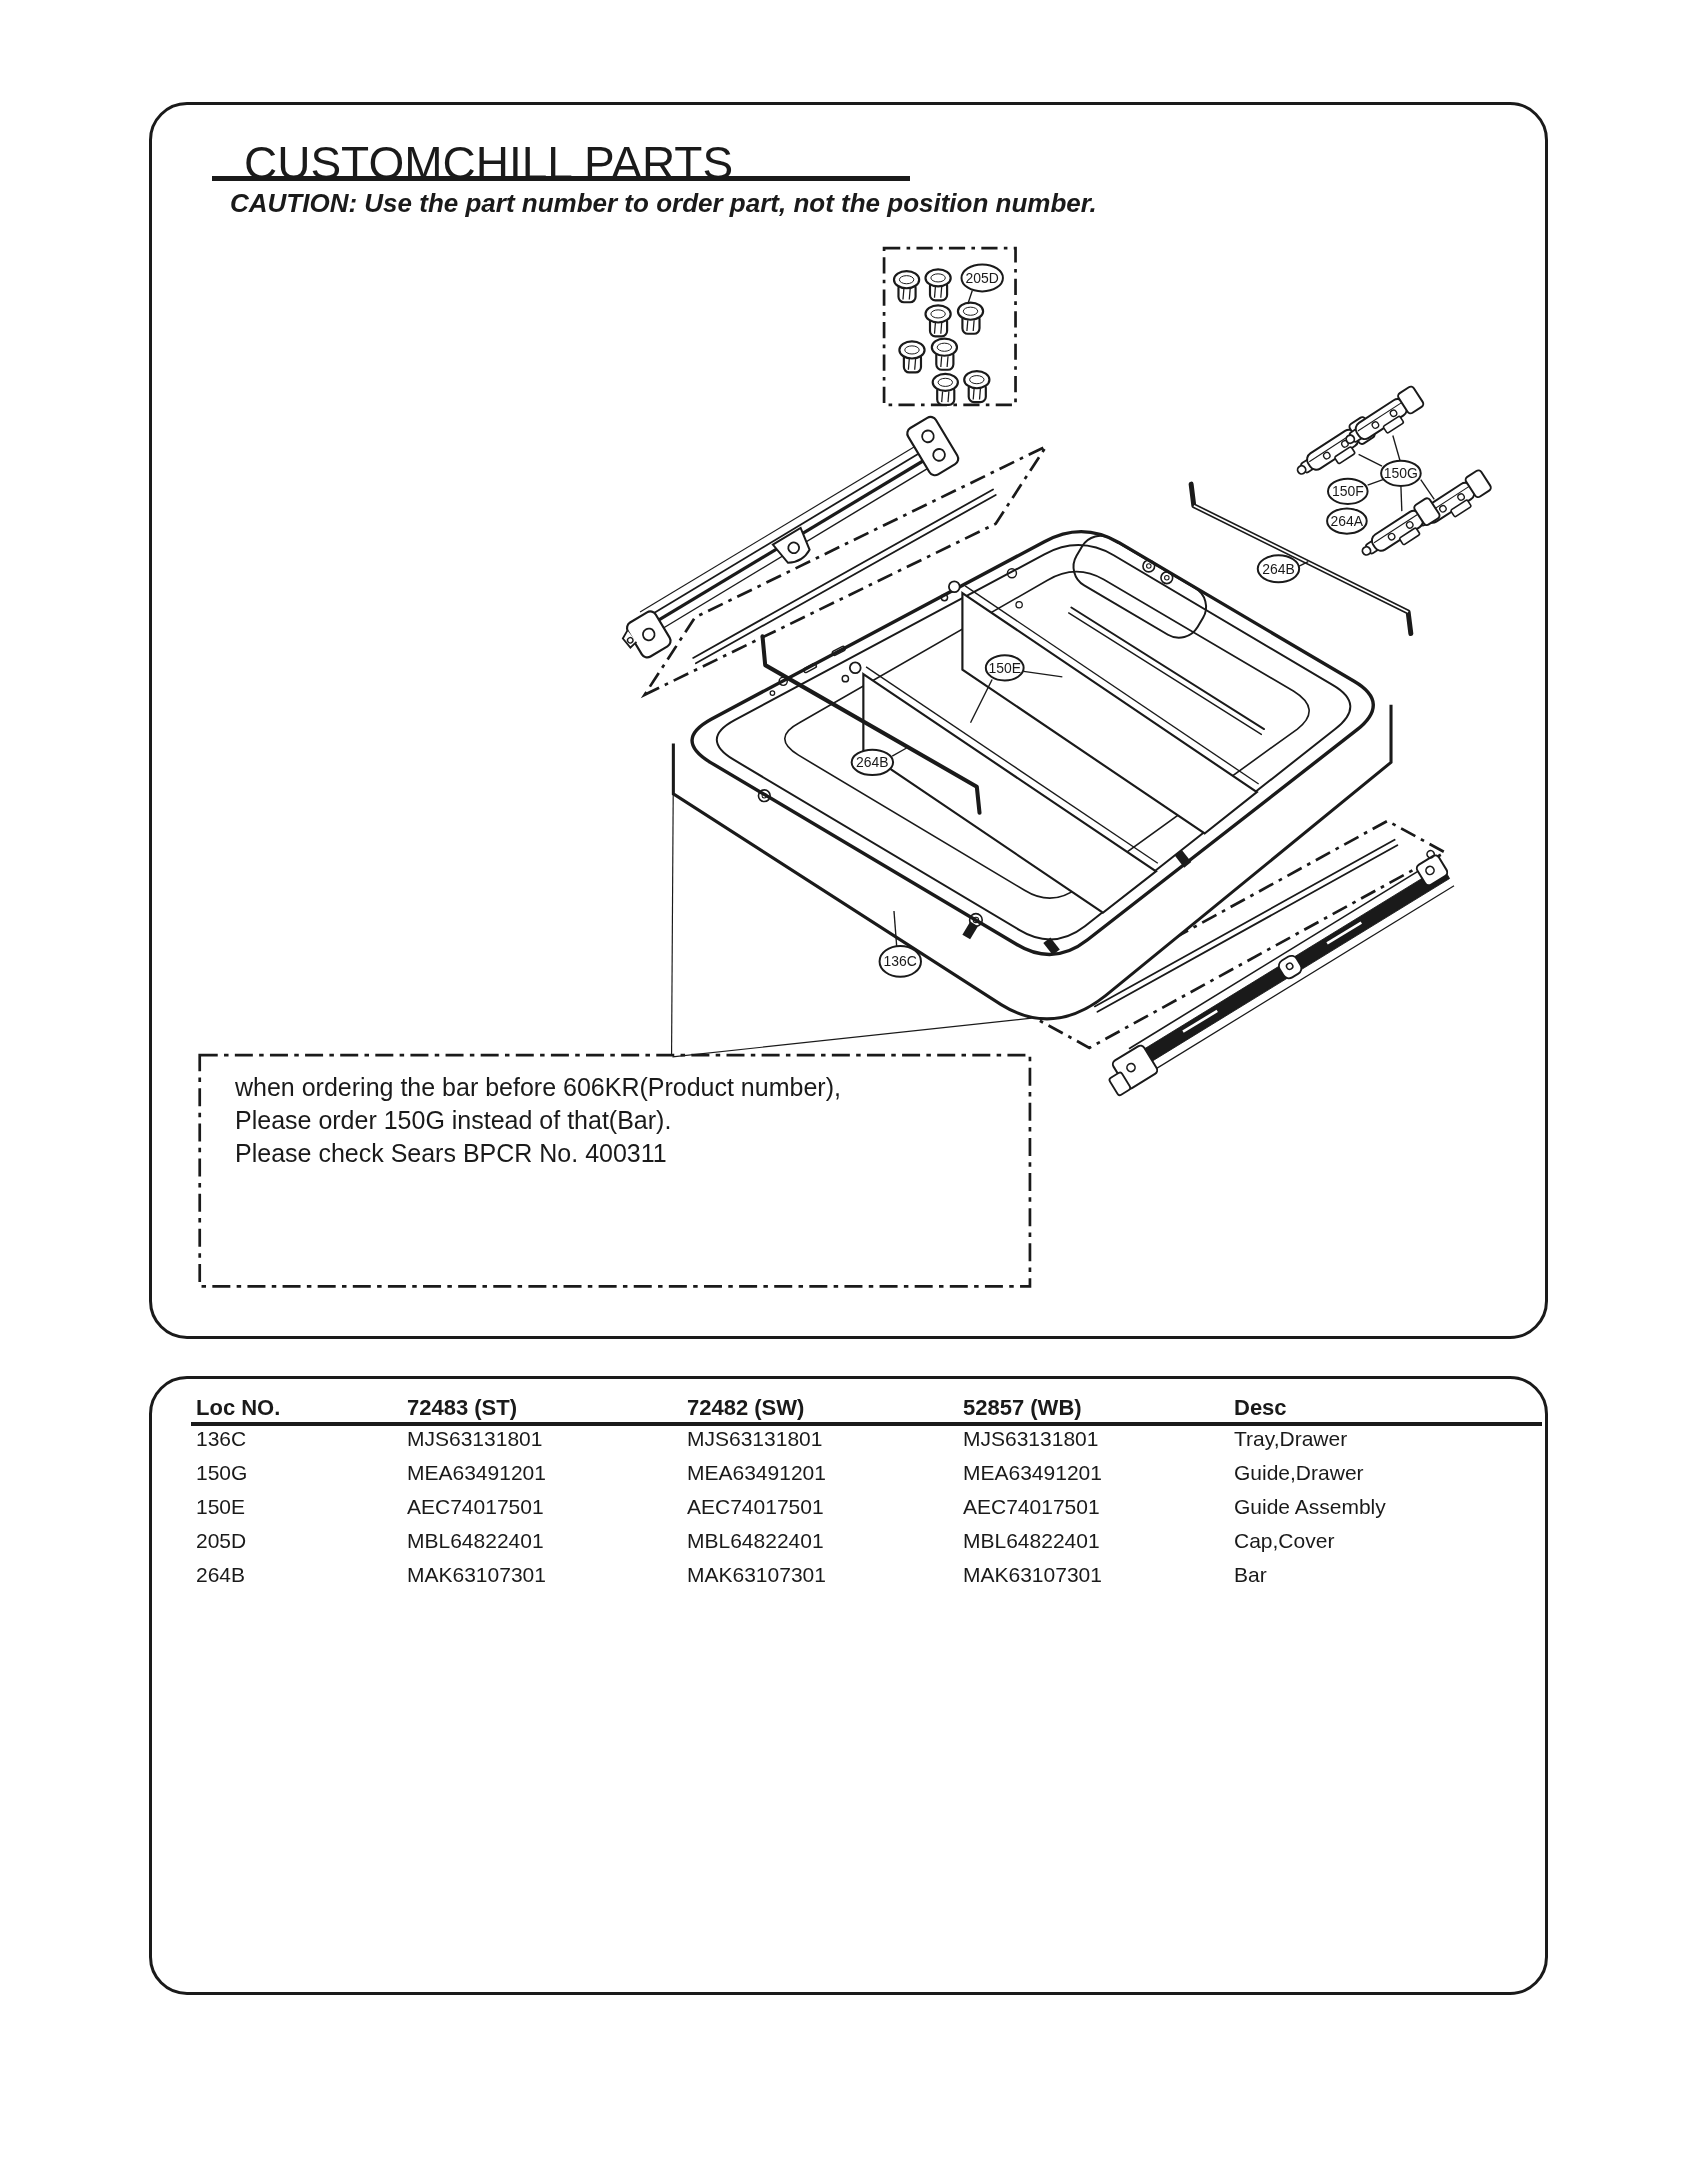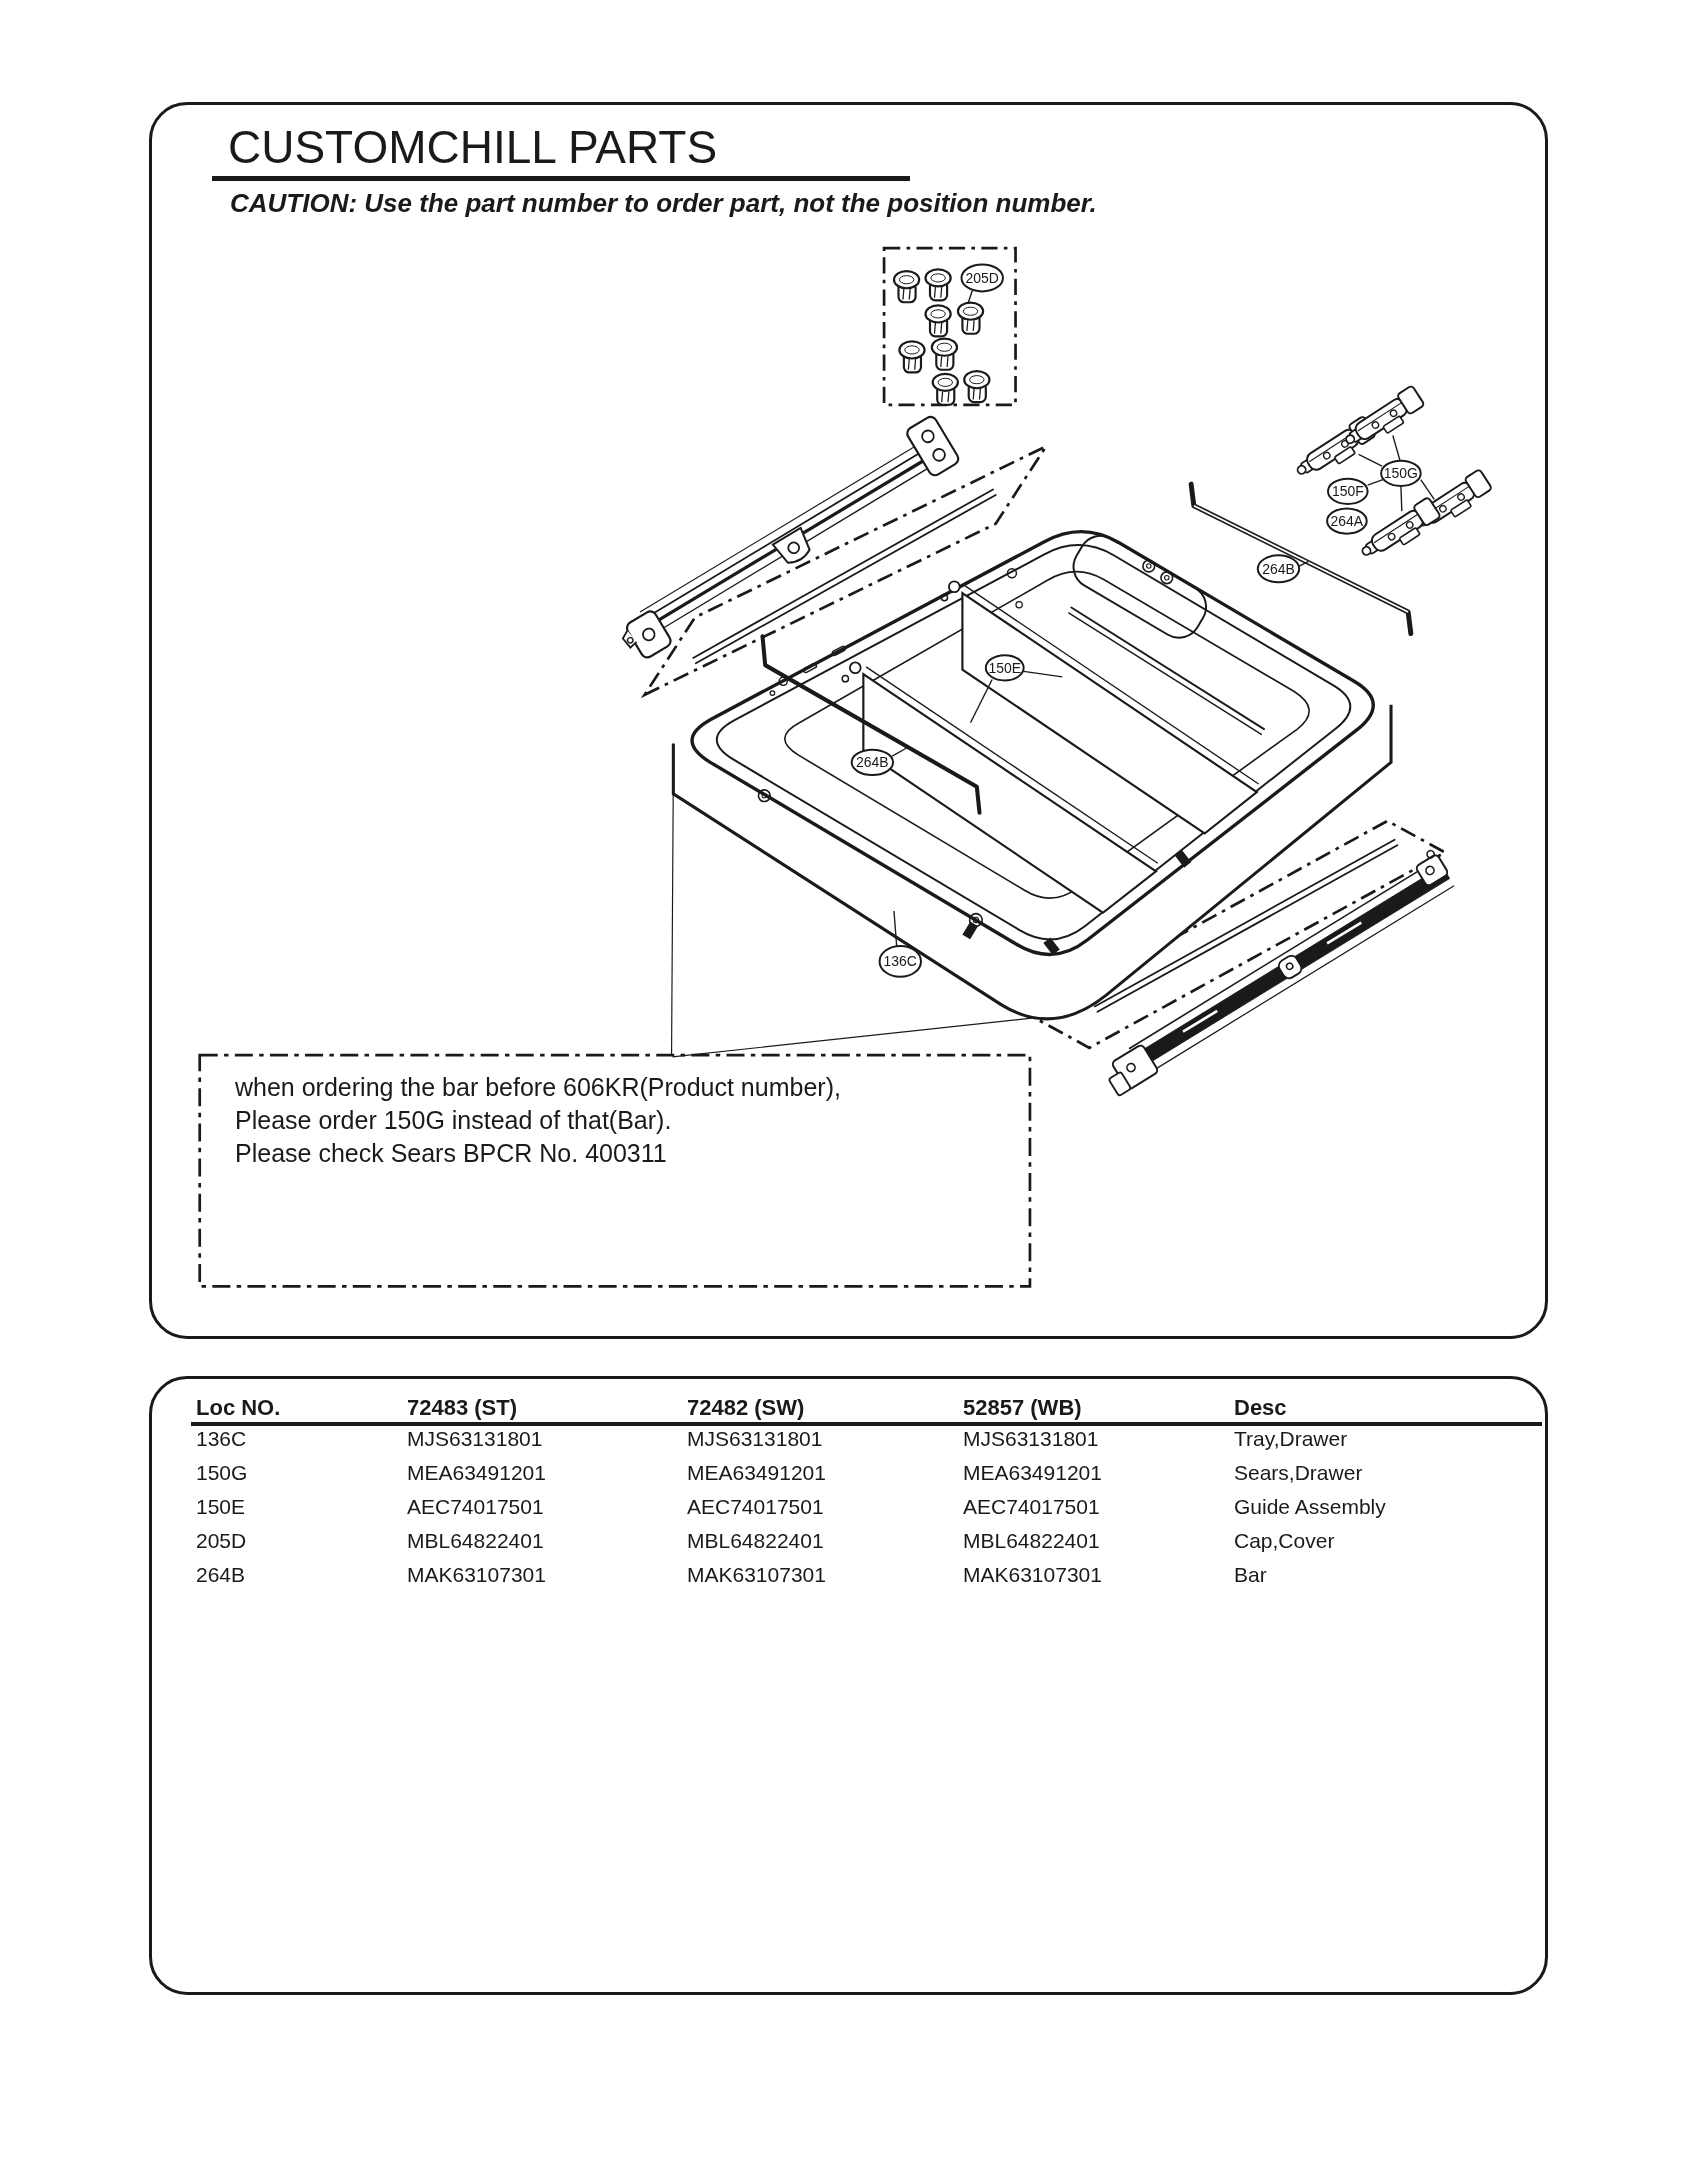--- a/index.html
+++ b/index.html
@@ -22,21 +22,21 @@
   .tbody{top:43px;font-size:21px;grid-auto-rows:34px;}
   .tbody .tcell{line-height:34px;white-space:nowrap;}
   .stroke{stroke:#1a1a1a;fill:none;}
 </style>
 </head>
 <body>
 
 <div class="page">
 
   <section class="panel" id="diagramPanel">
-    <h1 class="pgtitle" style="margin:0">CUSTOMCHILL PARTS</h1>
+    <h1 class="pgtitle" style="margin:16px">CUSTOMCHILL PARTS</h1>
     <div class="title-rule"></div>
     <p class="caution" style="margin:0">CAUTION: Use the part number to order part, not the position number.</p>
 
     <svg class="diagram" viewBox="165 113 1547 1367" preserveAspectRatio="none">
       <defs>
 
         <g id="capdef">
           <rect x="-9" y="3" width="19" height="22" rx="6" fill="#fff" stroke="#1a1a1a" stroke-width="2.4"></rect>
           <line x1="-3" y1="10" x2="-4" y2="22" stroke="#1a1a1a" stroke-width="1.4"></line>
           <line x1="4" y1="10" x2="3" y2="22" stroke="#1a1a1a" stroke-width="1.4"></line>
@@ -277,21 +277,21 @@
     <div class="tgrid tbody">
         <div class="tcell">136C</div>
         <div class="tcell">MJS63131801</div>
         <div class="tcell">MJS63131801</div>
         <div class="tcell">MJS63131801</div>
         <div class="tcell">Tray,Drawer</div>
         <div class="tcell">150G</div>
         <div class="tcell">MEA63491201</div>
         <div class="tcell">MEA63491201</div>
         <div class="tcell">MEA63491201</div>
-        <div class="tcell">Sears,Drawer</div>
+        <div class="tcell">Guide,Drawer</div>
         <div class="tcell">150E</div>
         <div class="tcell">AEC74017501</div>
         <div class="tcell">AEC74017501</div>
         <div class="tcell">AEC74017501</div>
         <div class="tcell">Guide Assembly</div>
         <div class="tcell">205D</div>
         <div class="tcell">MBL64822401</div>
         <div class="tcell">MBL64822401</div>
         <div class="tcell">MBL64822401</div>
         <div class="tcell">Cap,Cover</div>

